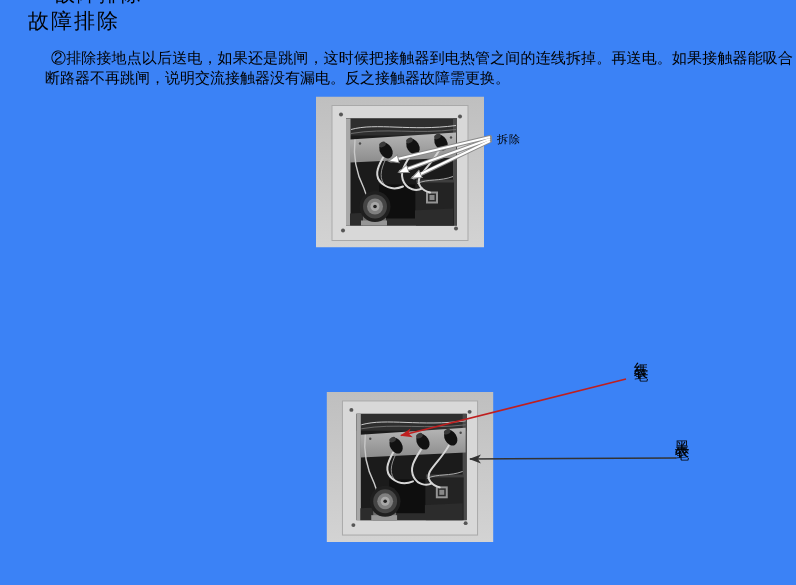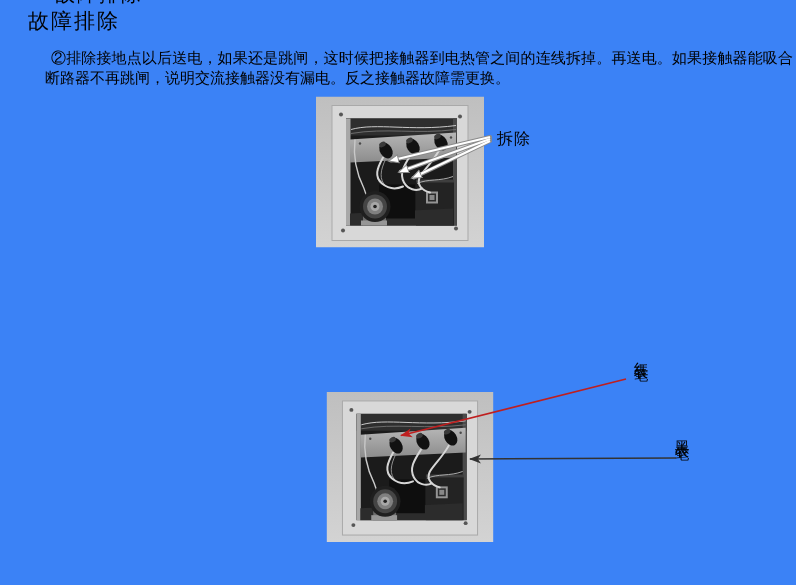--- a/index.html
+++ b/index.html
@@ -37,21 +37,21 @@
     text-indent:6px;
   }
   .para.p2{top:40px;}
   .para.p3{top:279px;}
   .fig{position:absolute;}
   .fig.fig1{left:316px;top:96px;width:168px;height:152px;}
   .fig.fig2{left:326px;top:392px;width:168px;height:150px;}
   .fig svg{display:block;width:100%;height:100%;}
   .label-remove{
     position:absolute;left:497px;top:130px;
-    font-size:16px;letter-spacing:1px;line-height:18px;
+    font-size:11px;letter-spacing:1px;line-height:18px;
   }
   .vlabel{
     position:absolute;
     writing-mode:vertical-rl;text-orientation:upright;
     font-size:14.5px;line-height:17px;letter-spacing:3px;
   }
   .vlabel.red-probe{left:632px;top:350px;}
   .vlabel.black-probe{left:673px;top:429px;}
   svg.overlay{
     position:absolute;left:0;top:0;width:796px;height:585px;

